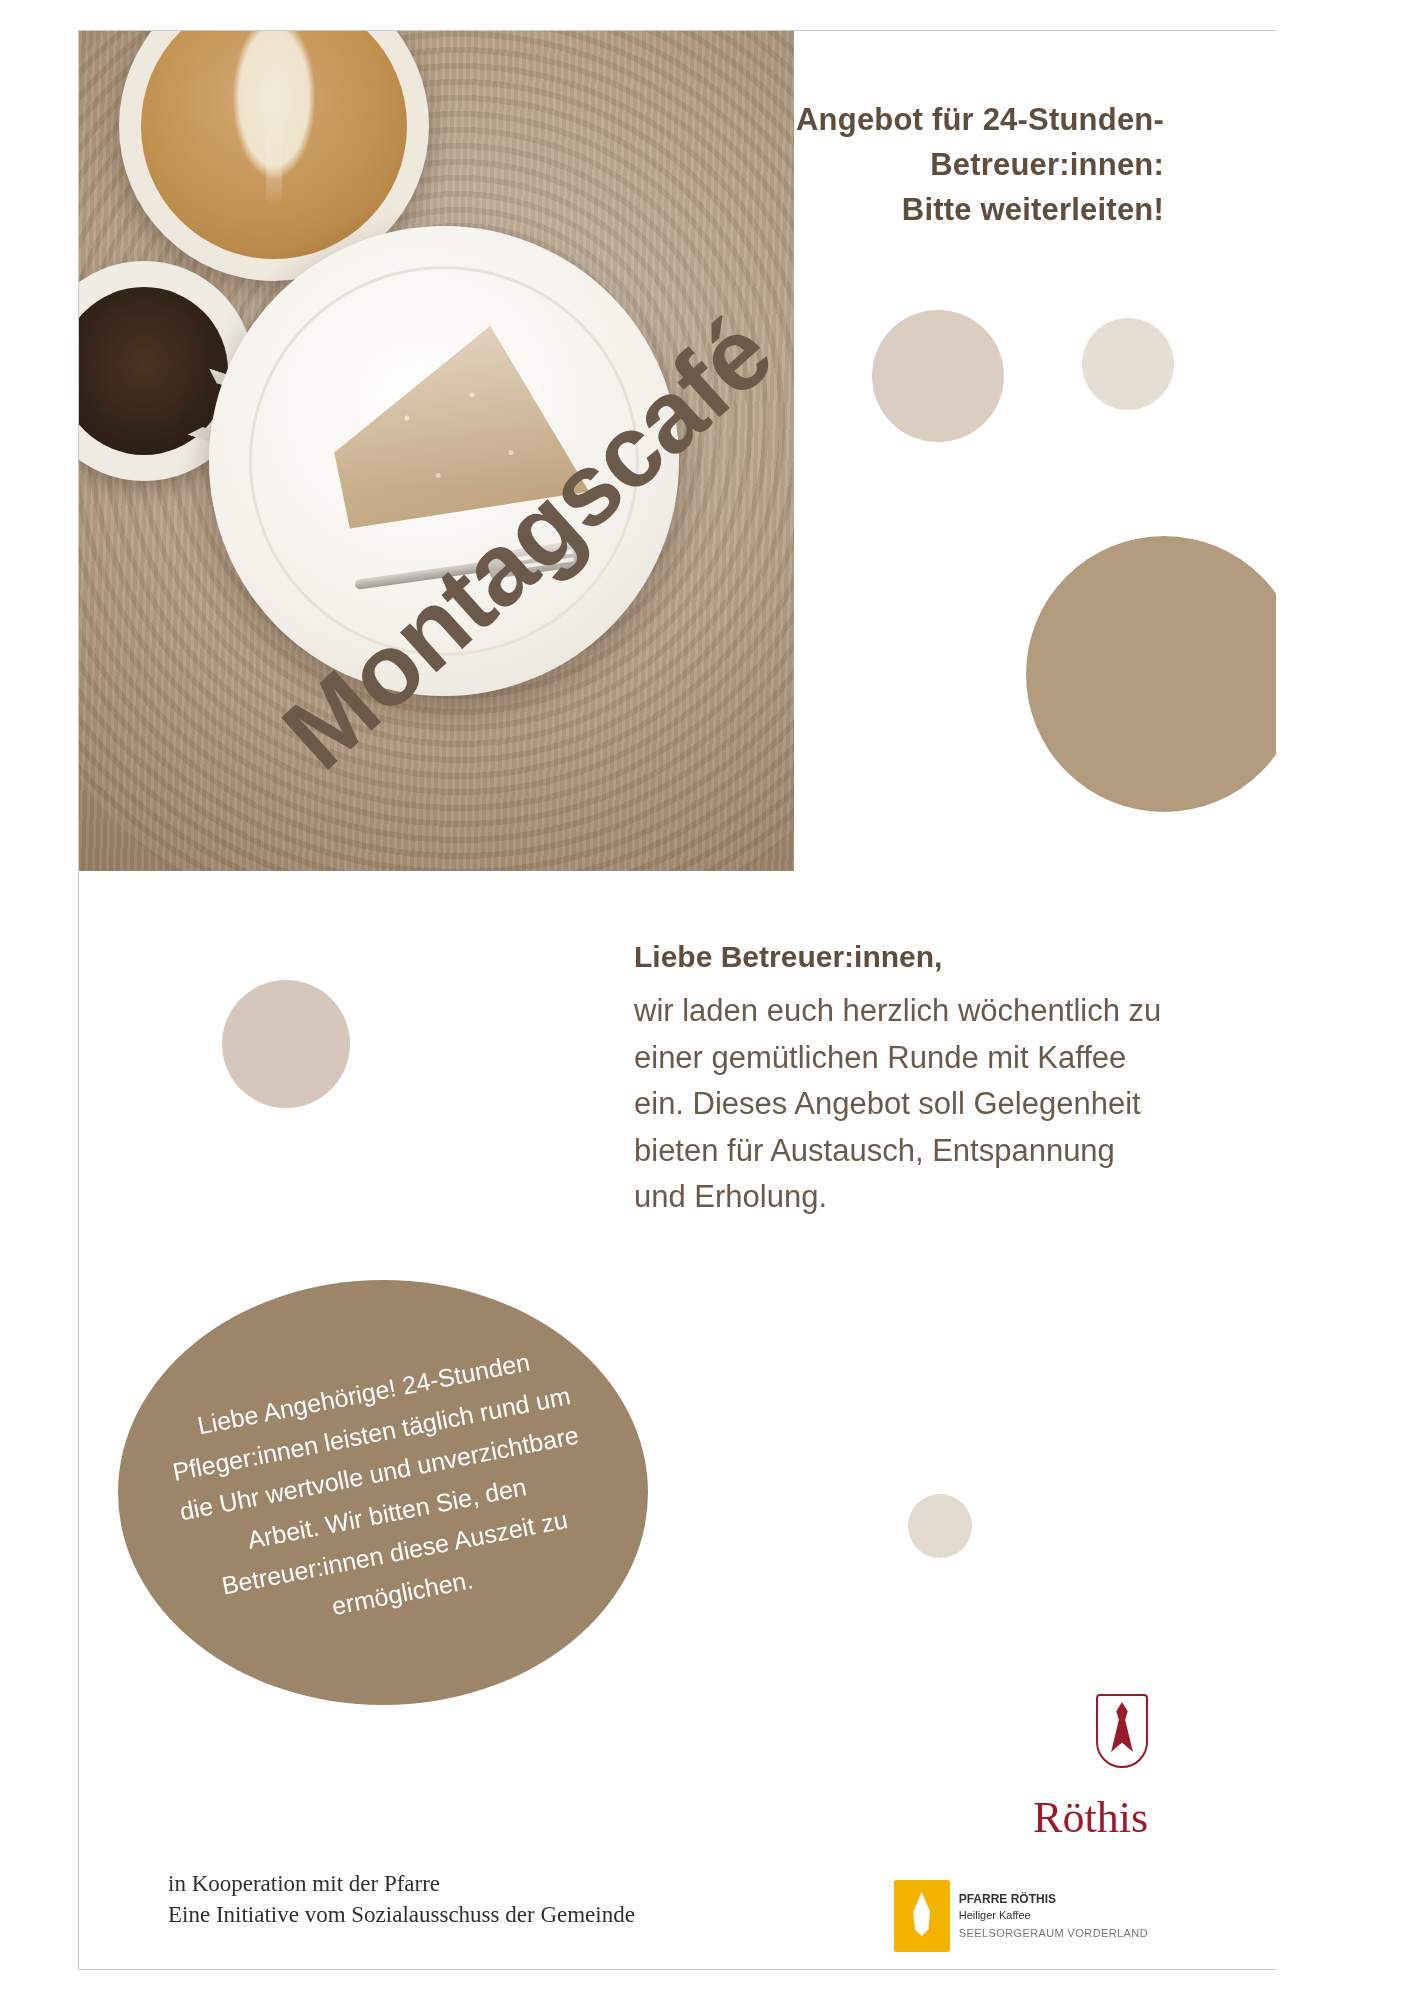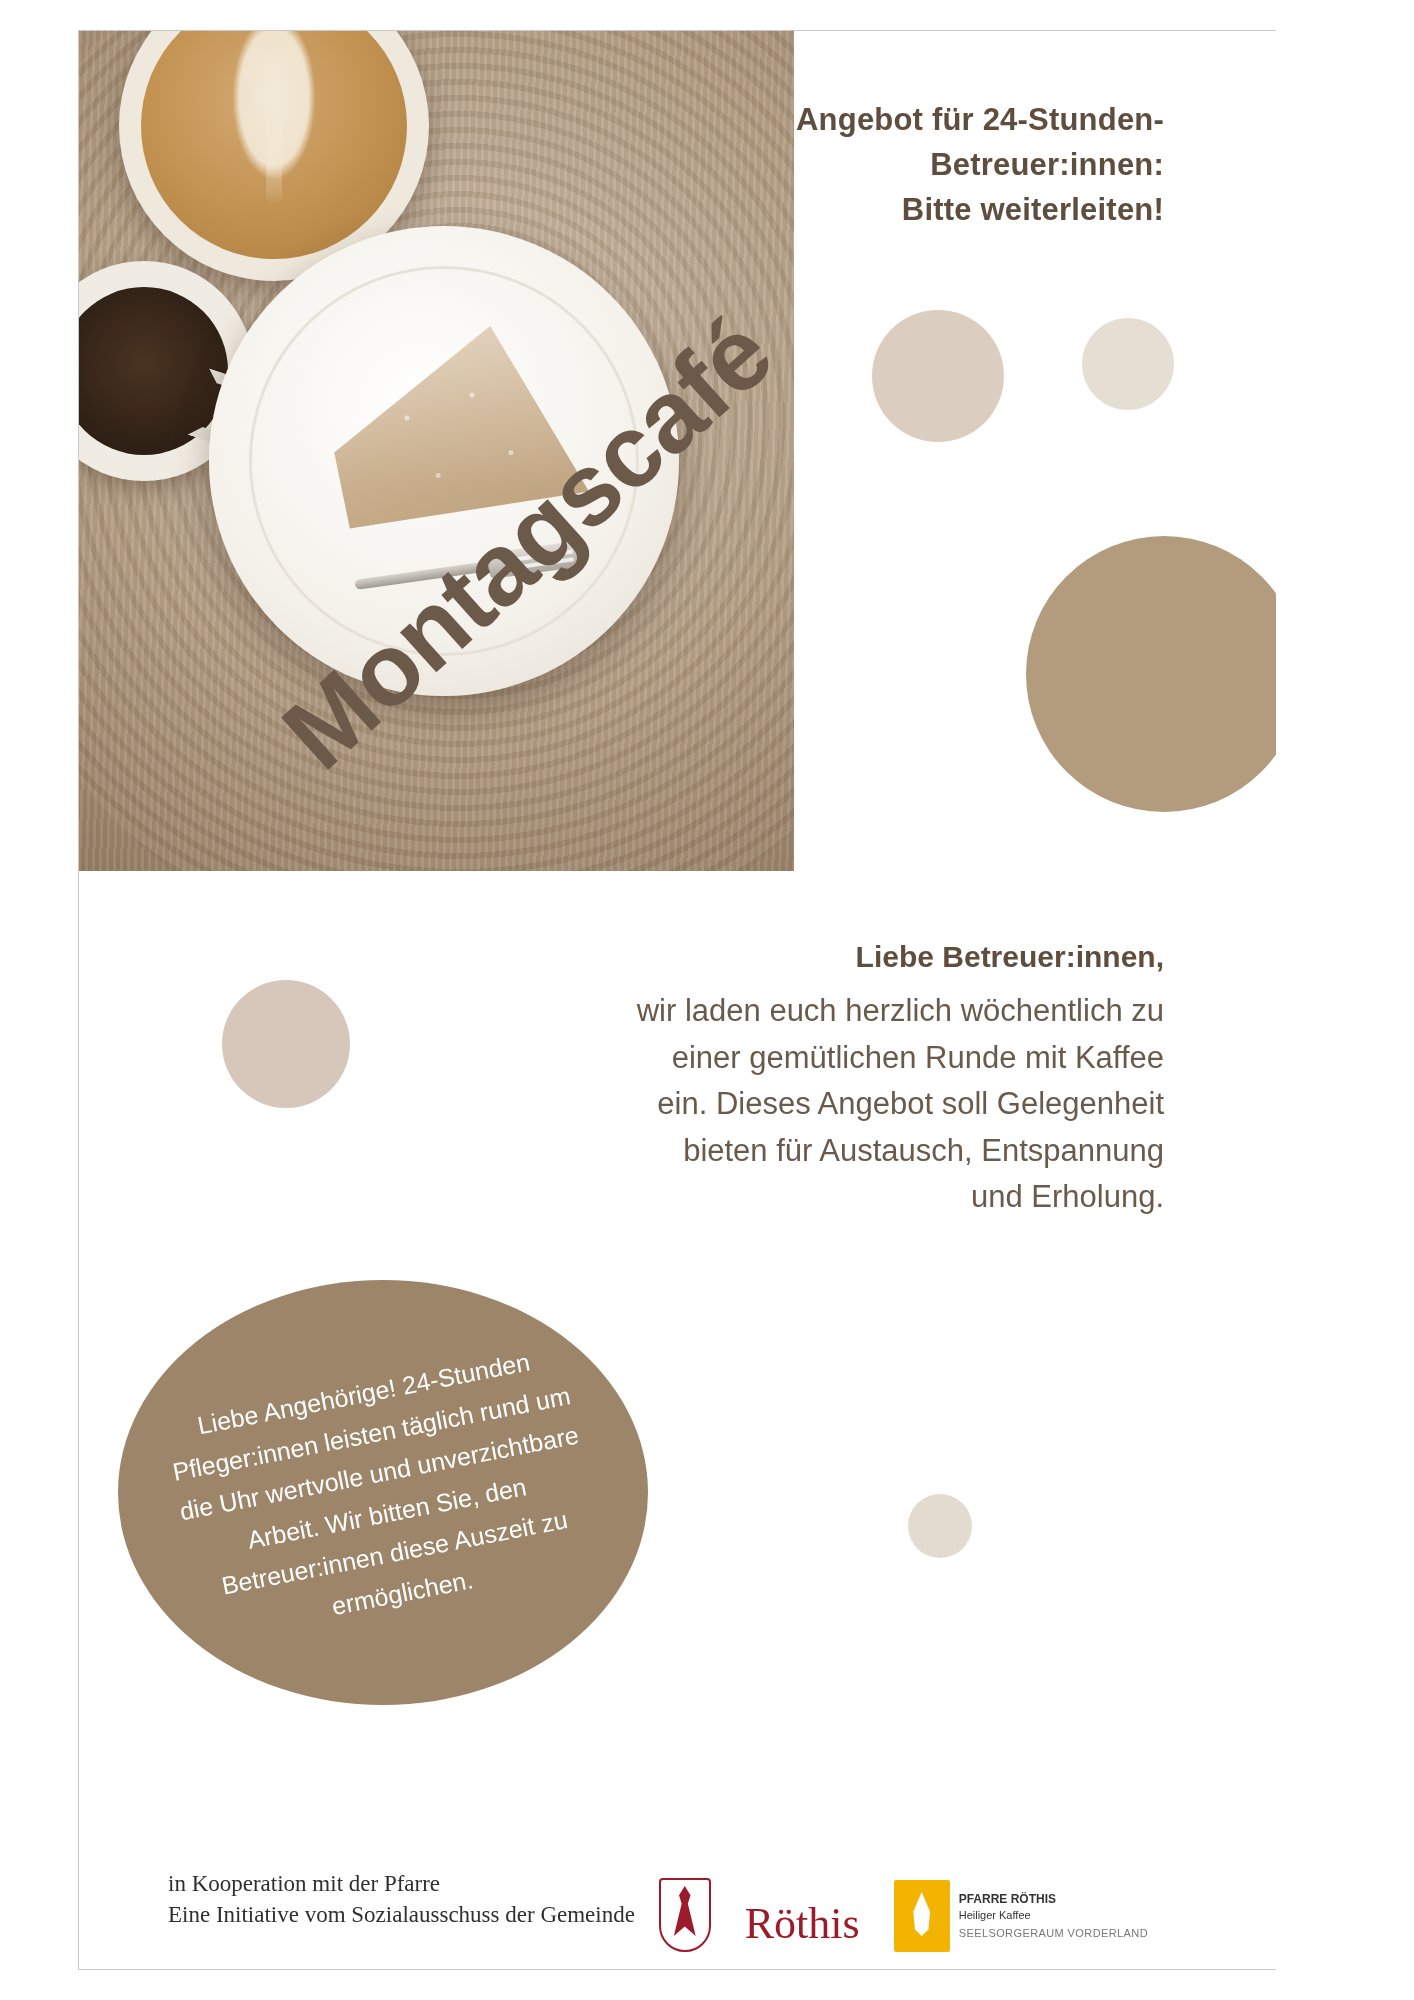--- a/index.html
+++ b/index.html
@@ -239,21 +239,20 @@
     white-space: nowrap;
     letter-spacing: -1px;
   }
 
   
   .body-col {
     position: absolute;
     right: 112px;
     top: 940px;
     width: 530px;
-    text-align: right;
     color: #5f4d3e;
   }
   .body-col .greet {
     font-size: 30px;
     font-weight: bold;
     margin-bottom: 14px;
   }
   .body-col .para {
     font-size: 31px;
     line-height: 1.5;
@@ -314,20 +313,21 @@
     line-height: 1.35;
     color: #2f2f2f;
   }
   .logos {
     position: absolute;
     right: 128px;
     bottom: 48px;
     display: flex;
     align-items: flex-end;
     gap: 34px;
+    flex-direction: column;
   }
   .logo-crest {
     width: 52px;
     height: 74px;
     position: relative;
   }
   .logo-crest .shield {
     position: absolute;
     inset: 0;
     background: #ffffff;

